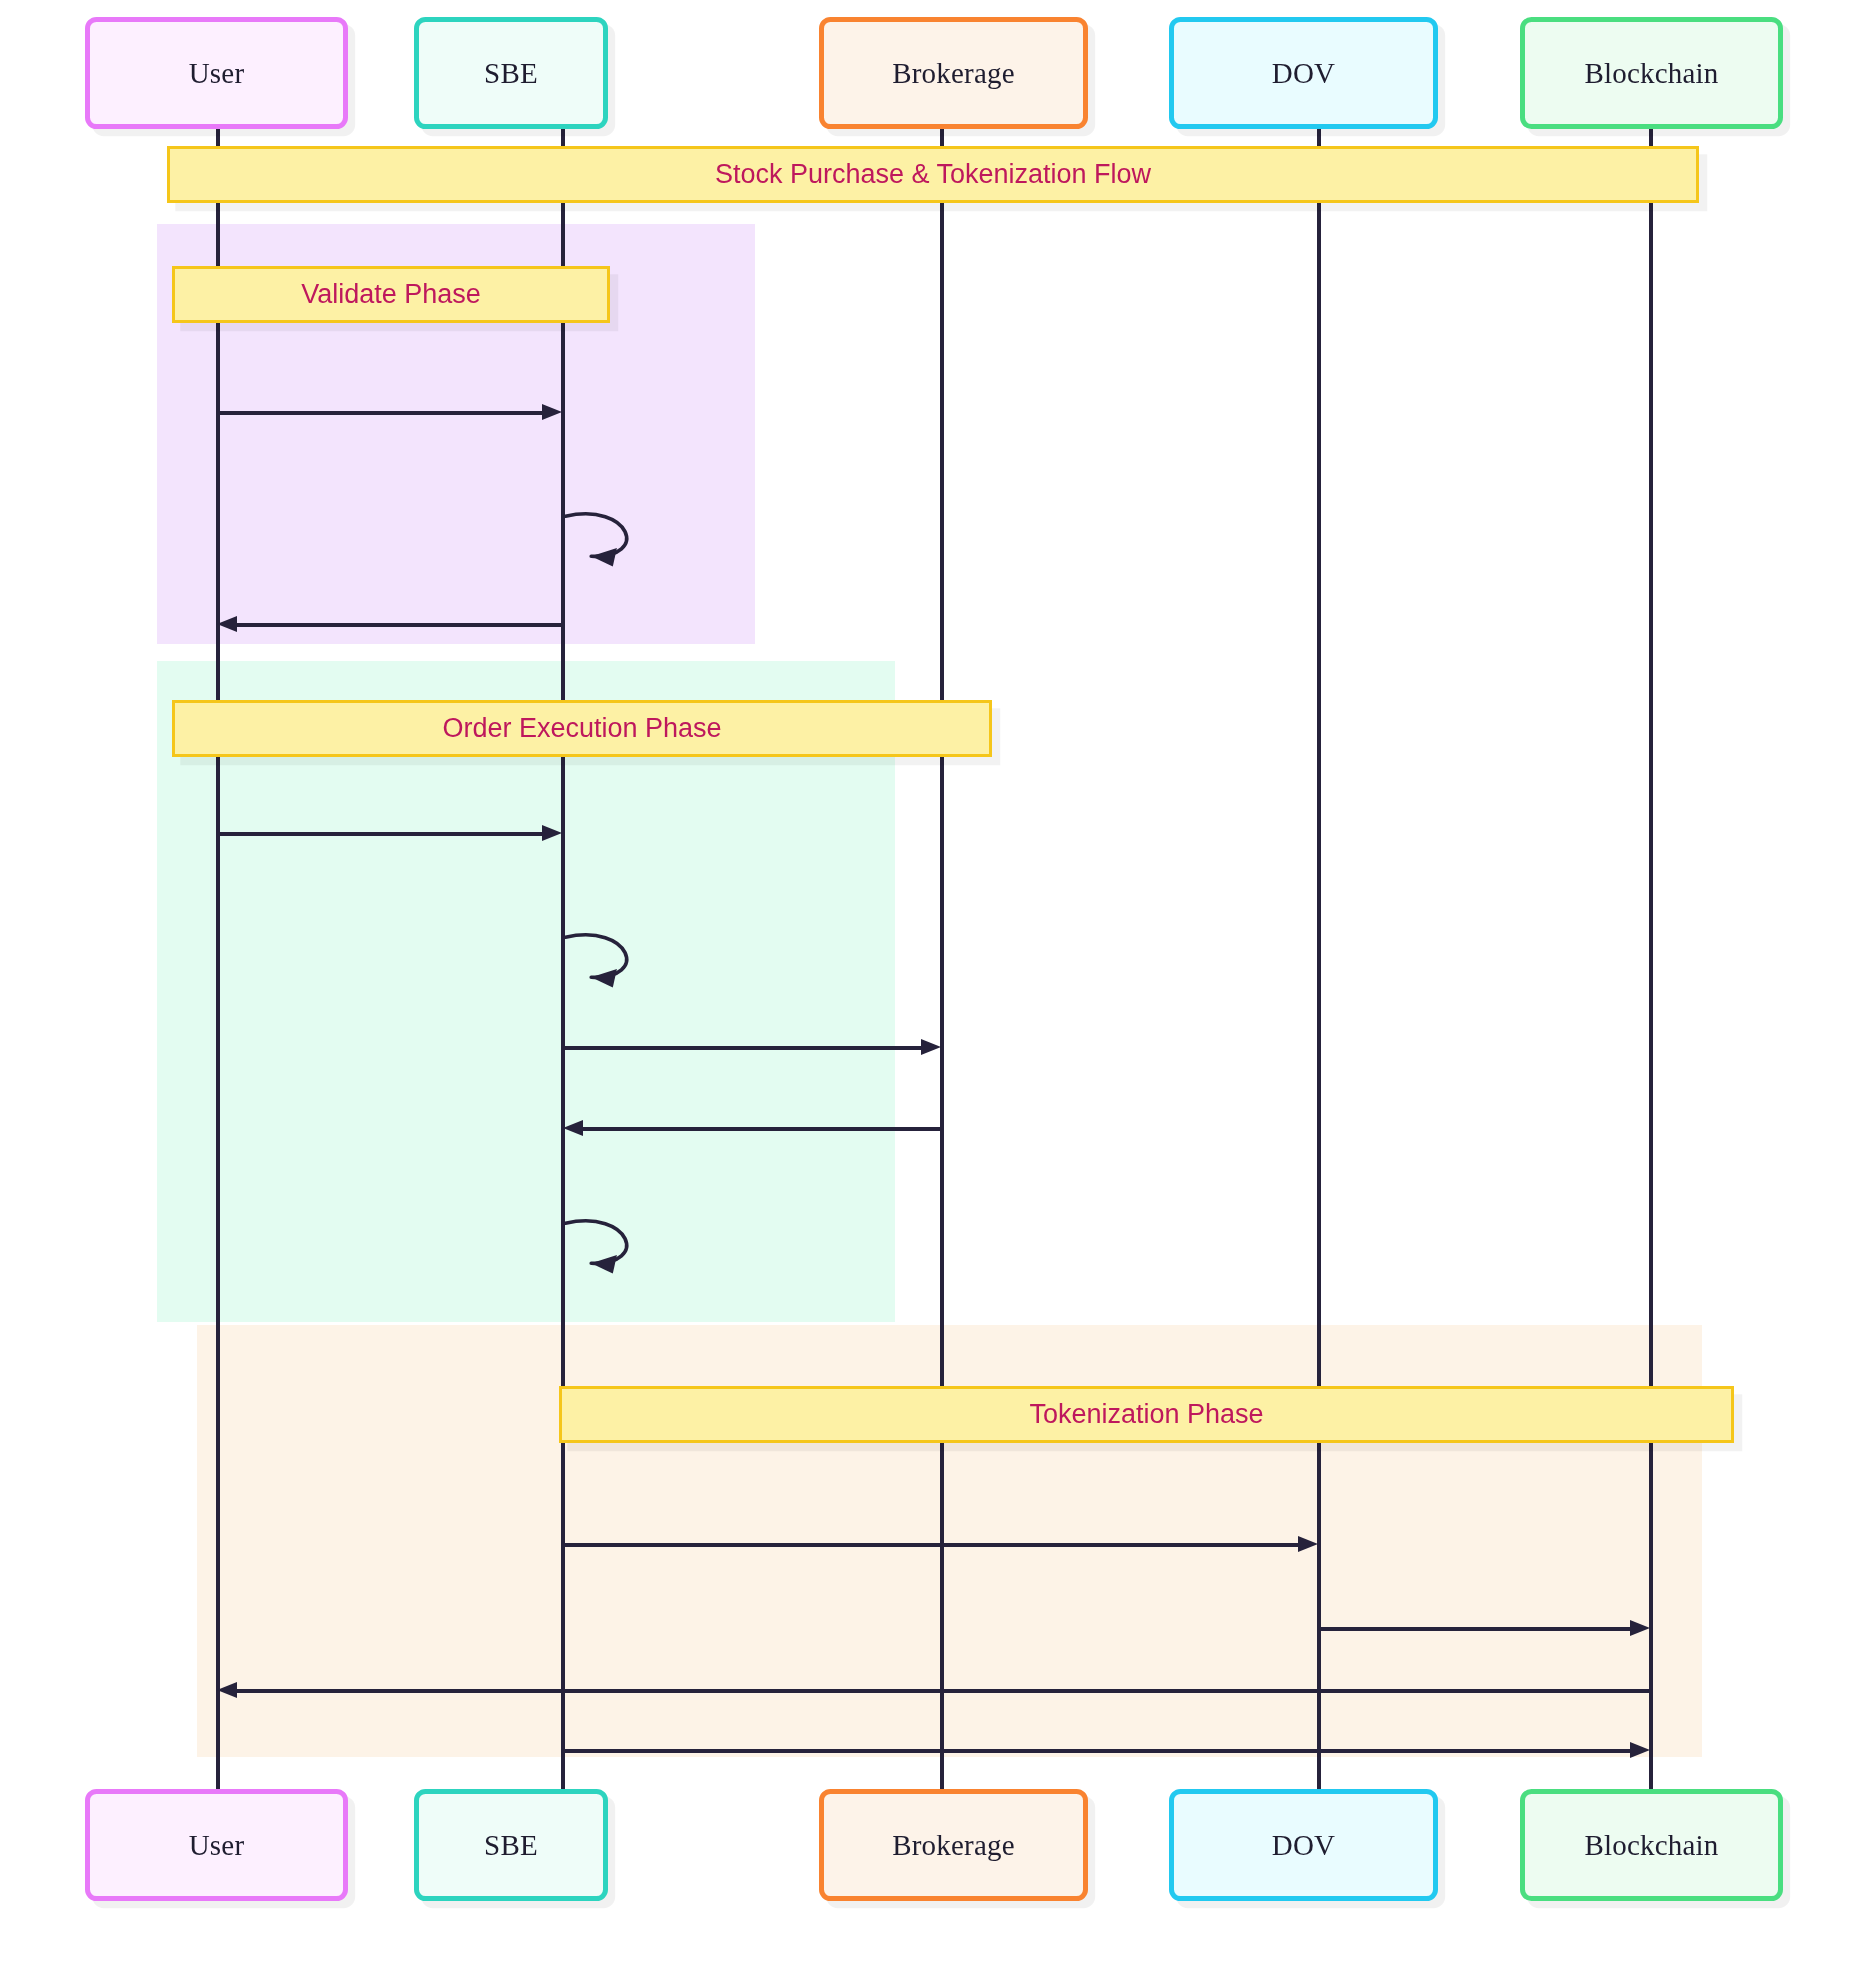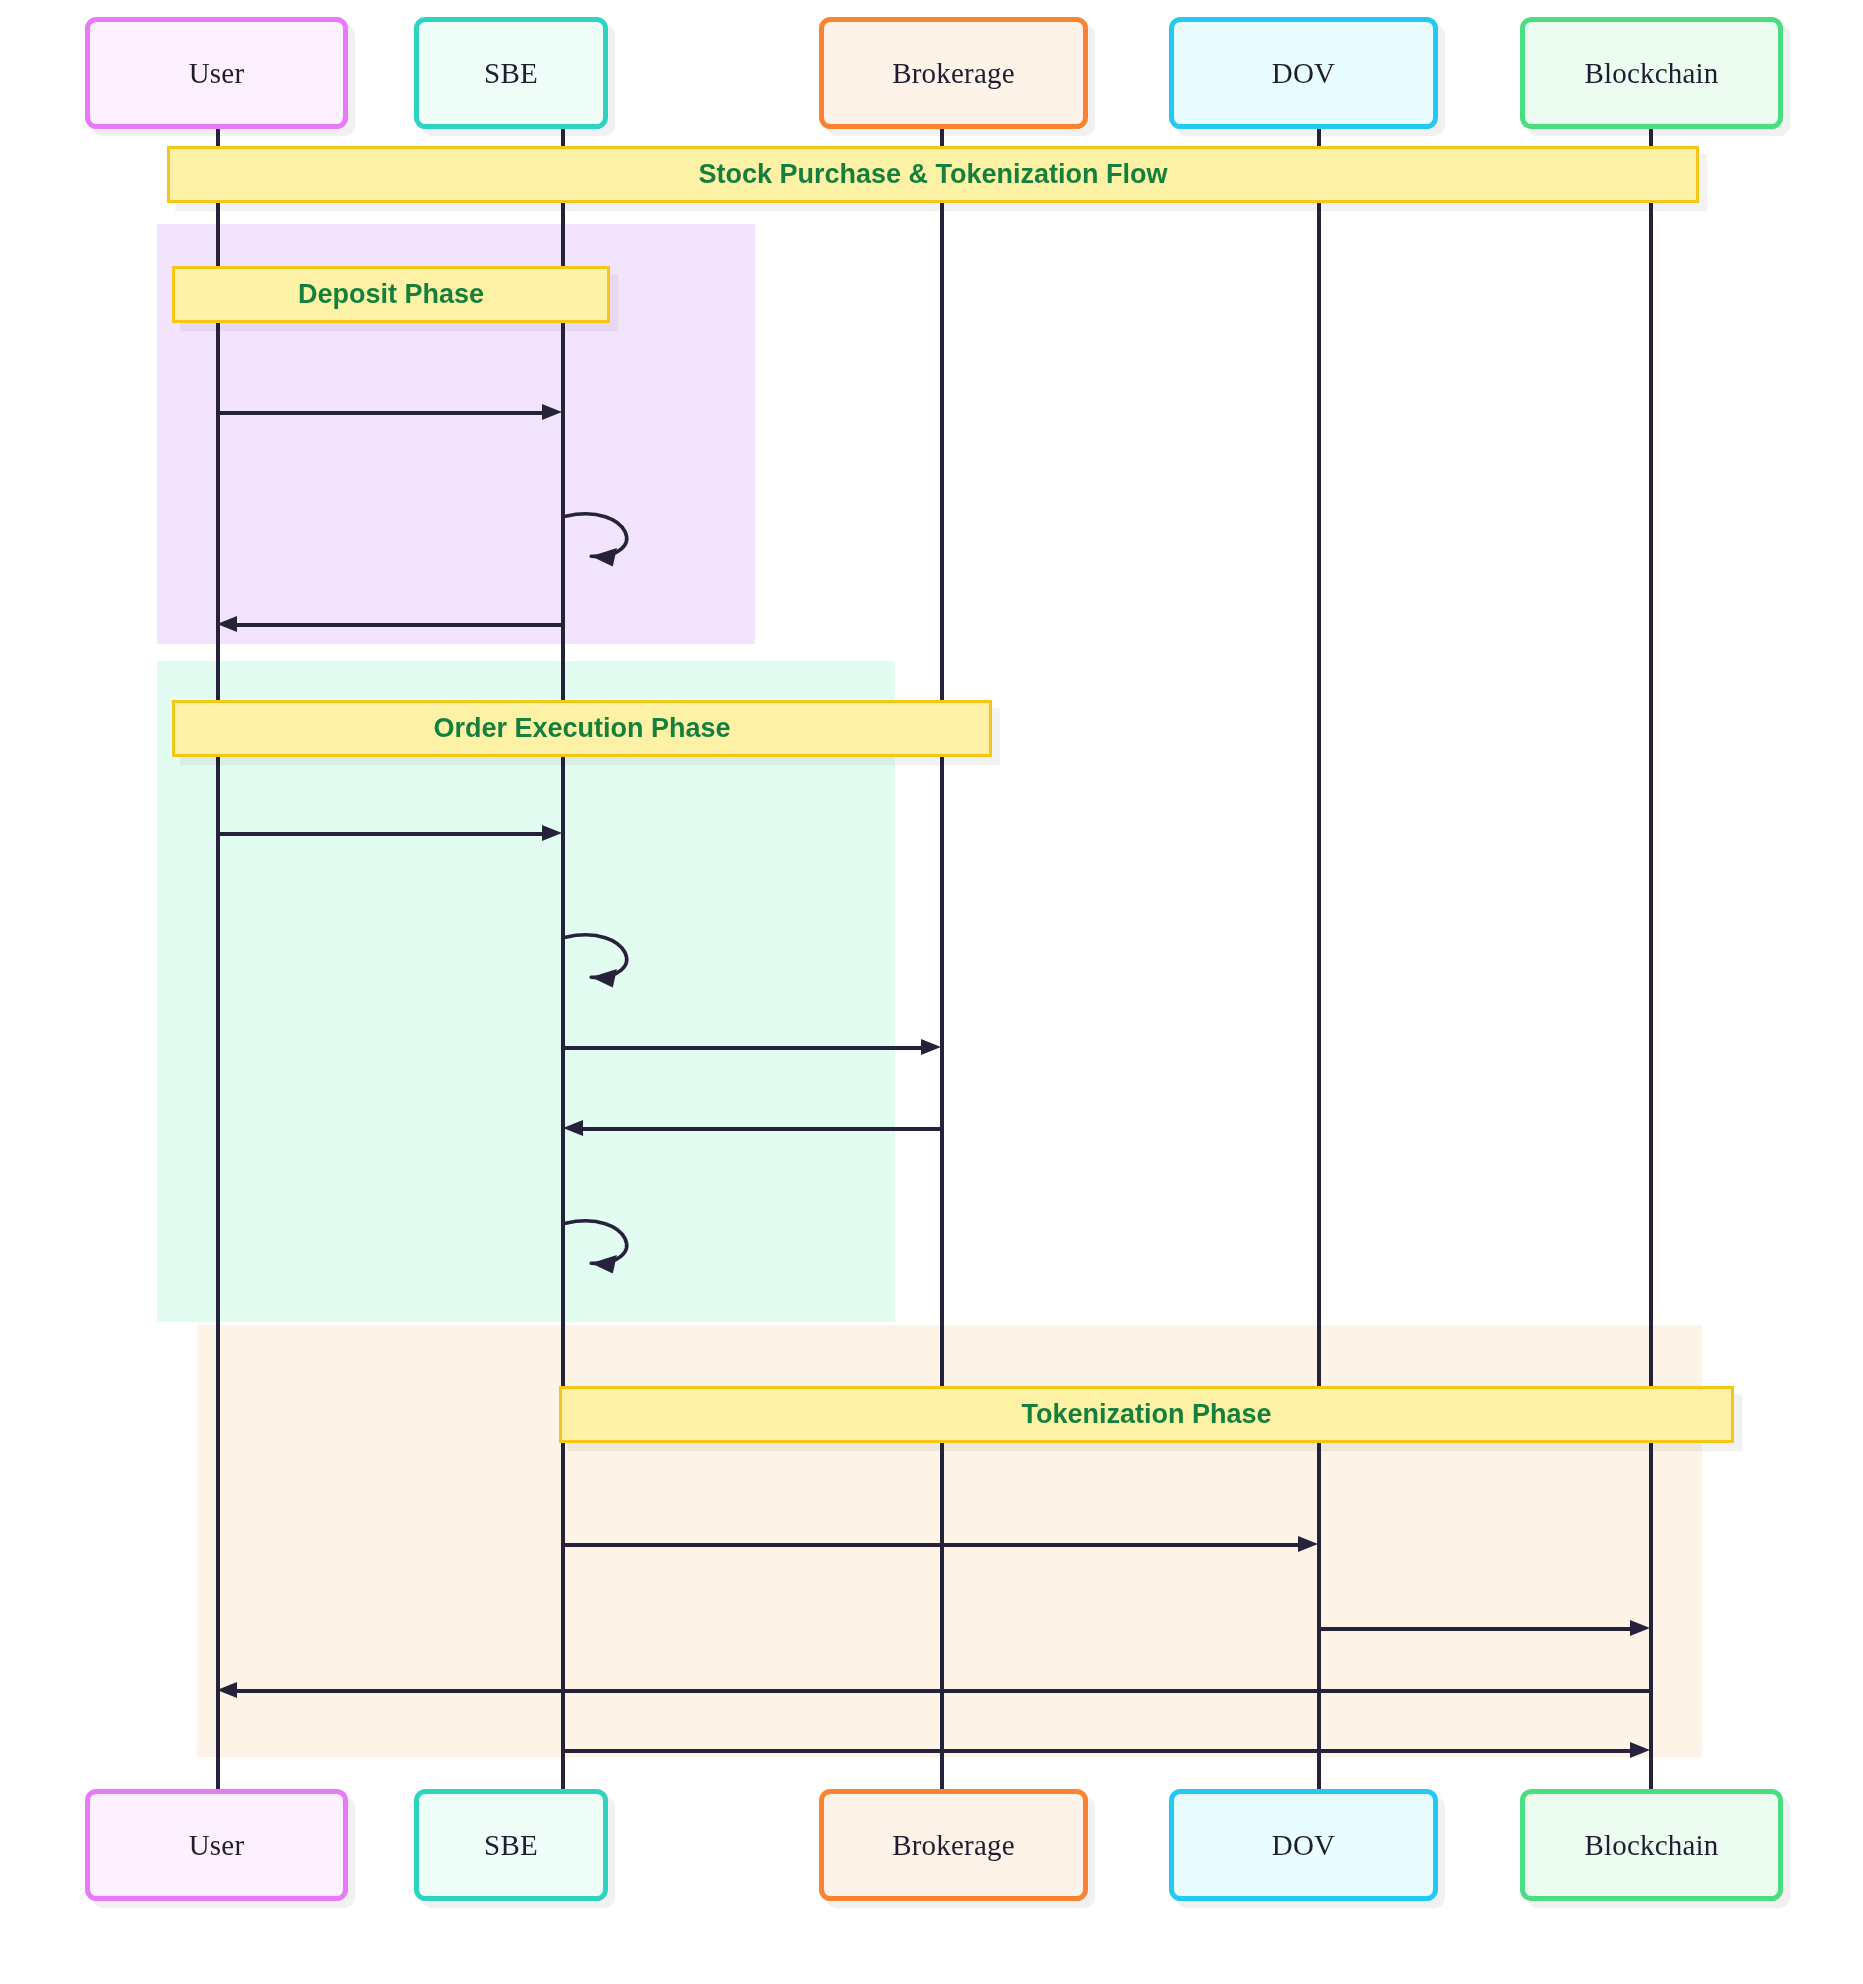--- a/index.html
+++ b/index.html
@@ -59,22 +59,22 @@
     background: #fdf1a5;
     border: 3.6px solid #f5c61a;
     display: flex;
     align-items: center;
     justify-content: center;
     z-index: 7;
     box-shadow: 8.3px 8.3px 0 0 rgba(0,0,0,0.05);
   }
   .banner-label {
     font-size: 27px;
-    font-weight: bold;
-    color: #15803d;
+    font-weight: normal;
+    color: #be185d;
     font-family: "Liberation Sans", sans-serif;
   }
 
   
   .msg {
     position: absolute;
     z-index: 5;
   }
   .msg-line {
     position: absolute;
@@ -198,21 +198,21 @@
       </div>
       <div class="msg-label" style="left: 1107px; top: 1714px;">Store Proof</div>
     </div>
 
   <div class="banner" id="title-banner" style="left: 167px; top: 146px; width: 1532px; height: 57px;">
     <span class="banner-label">Stock Purchase &amp; Tokenization Flow</span>
   </div>
 
   <div id="phase-banners">
       <div class="banner" style="left: 172px; top: 266px; width: 438px; height: 57px;">
-        <span class="banner-label">Deposit Phase</span>
+        <span class="banner-label">Validate Phase</span>
       </div>
       <div class="banner" style="left: 172px; top: 700px; width: 820px; height: 57px;">
         <span class="banner-label">Order Execution Phase</span>
       </div>
       <div class="banner" style="left: 523px; top: 1386px; width: 1175px; height: 57px; margin-left: 36px;">
         <span class="banner-label">Tokenization Phase</span>
       </div>
     </div>
 
   <div id="actors-top">

